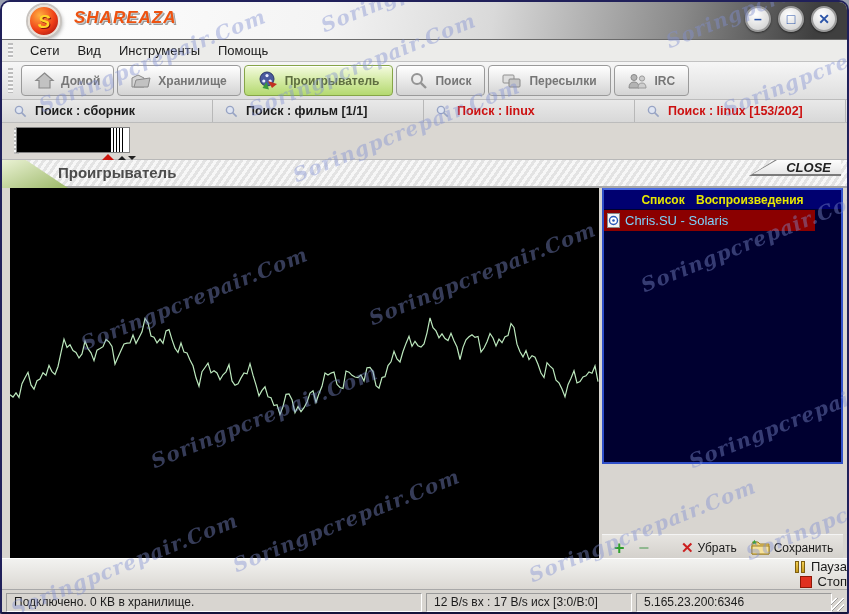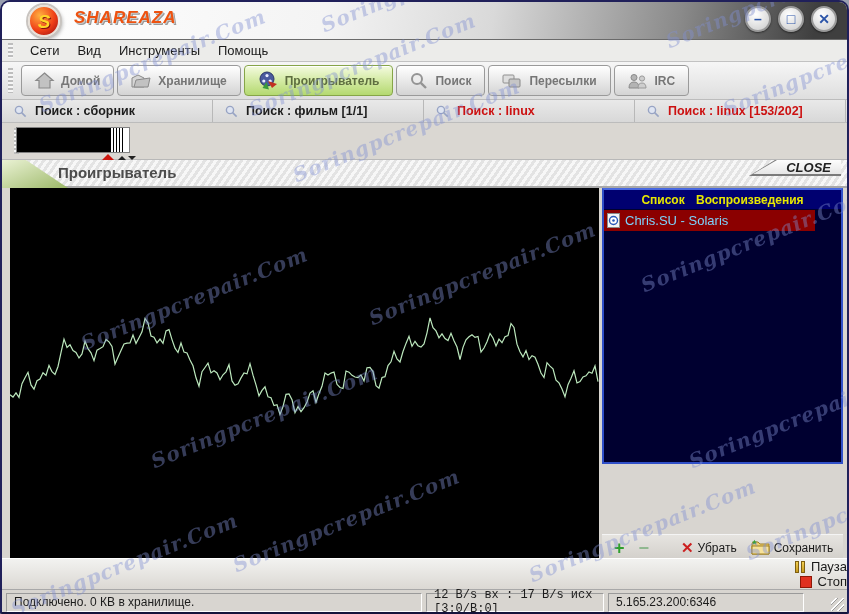--- a/index.html
+++ b/index.html
@@ -342,21 +342,21 @@
       <svg width="16" height="13" viewBox="0 0 16 13">
         <rect x="0.5" y="0.5" width="15" height="12" fill="#ffffff" stroke="#3060b0"></rect>
         <rect x="1.5" y="1.5" width="5" height="10" fill="#4070c0"></rect>
       </svg>
       <span>Сп</span>
     </div>
   </div>
 
   <div class="statusbar">
     <div class="status-pane" style="width:416px;">Подключено. 0 КВ в хранилище.</div>
-    <div class="status-pane" style="width:178px;font-family:Liberation Mono, monospace;">12 B/s вх : 17 B/s исх [3:0/B:0]</div>
+    <div class="status-pane" style="width:206px;">12 B/s вх : 17 B/s исх [3:0/B:0]</div>
     <div class="status-pane" style="width:196px;">5.165.23.200:6346</div>
     <div class="grip"></div>
   </div>
 
   <div class="wm-layer">
       <span class="wm" style="left: 320px; top: 12px;">Soringpcrepair.Com</span>
       <span class="wm" style="left: 665px; top: 28px;">Soringpcrepair.Com</span>
       <span class="wm" style="left: 38px; top: 92px;">Soringpcrepair.Com</span>
       <span class="wm" style="left: 248px; top: 96px;">Soringpcrepair.Com</span>
       <span class="wm" style="left: 722px; top: 96px;">Soringpcrepair.Com</span>

